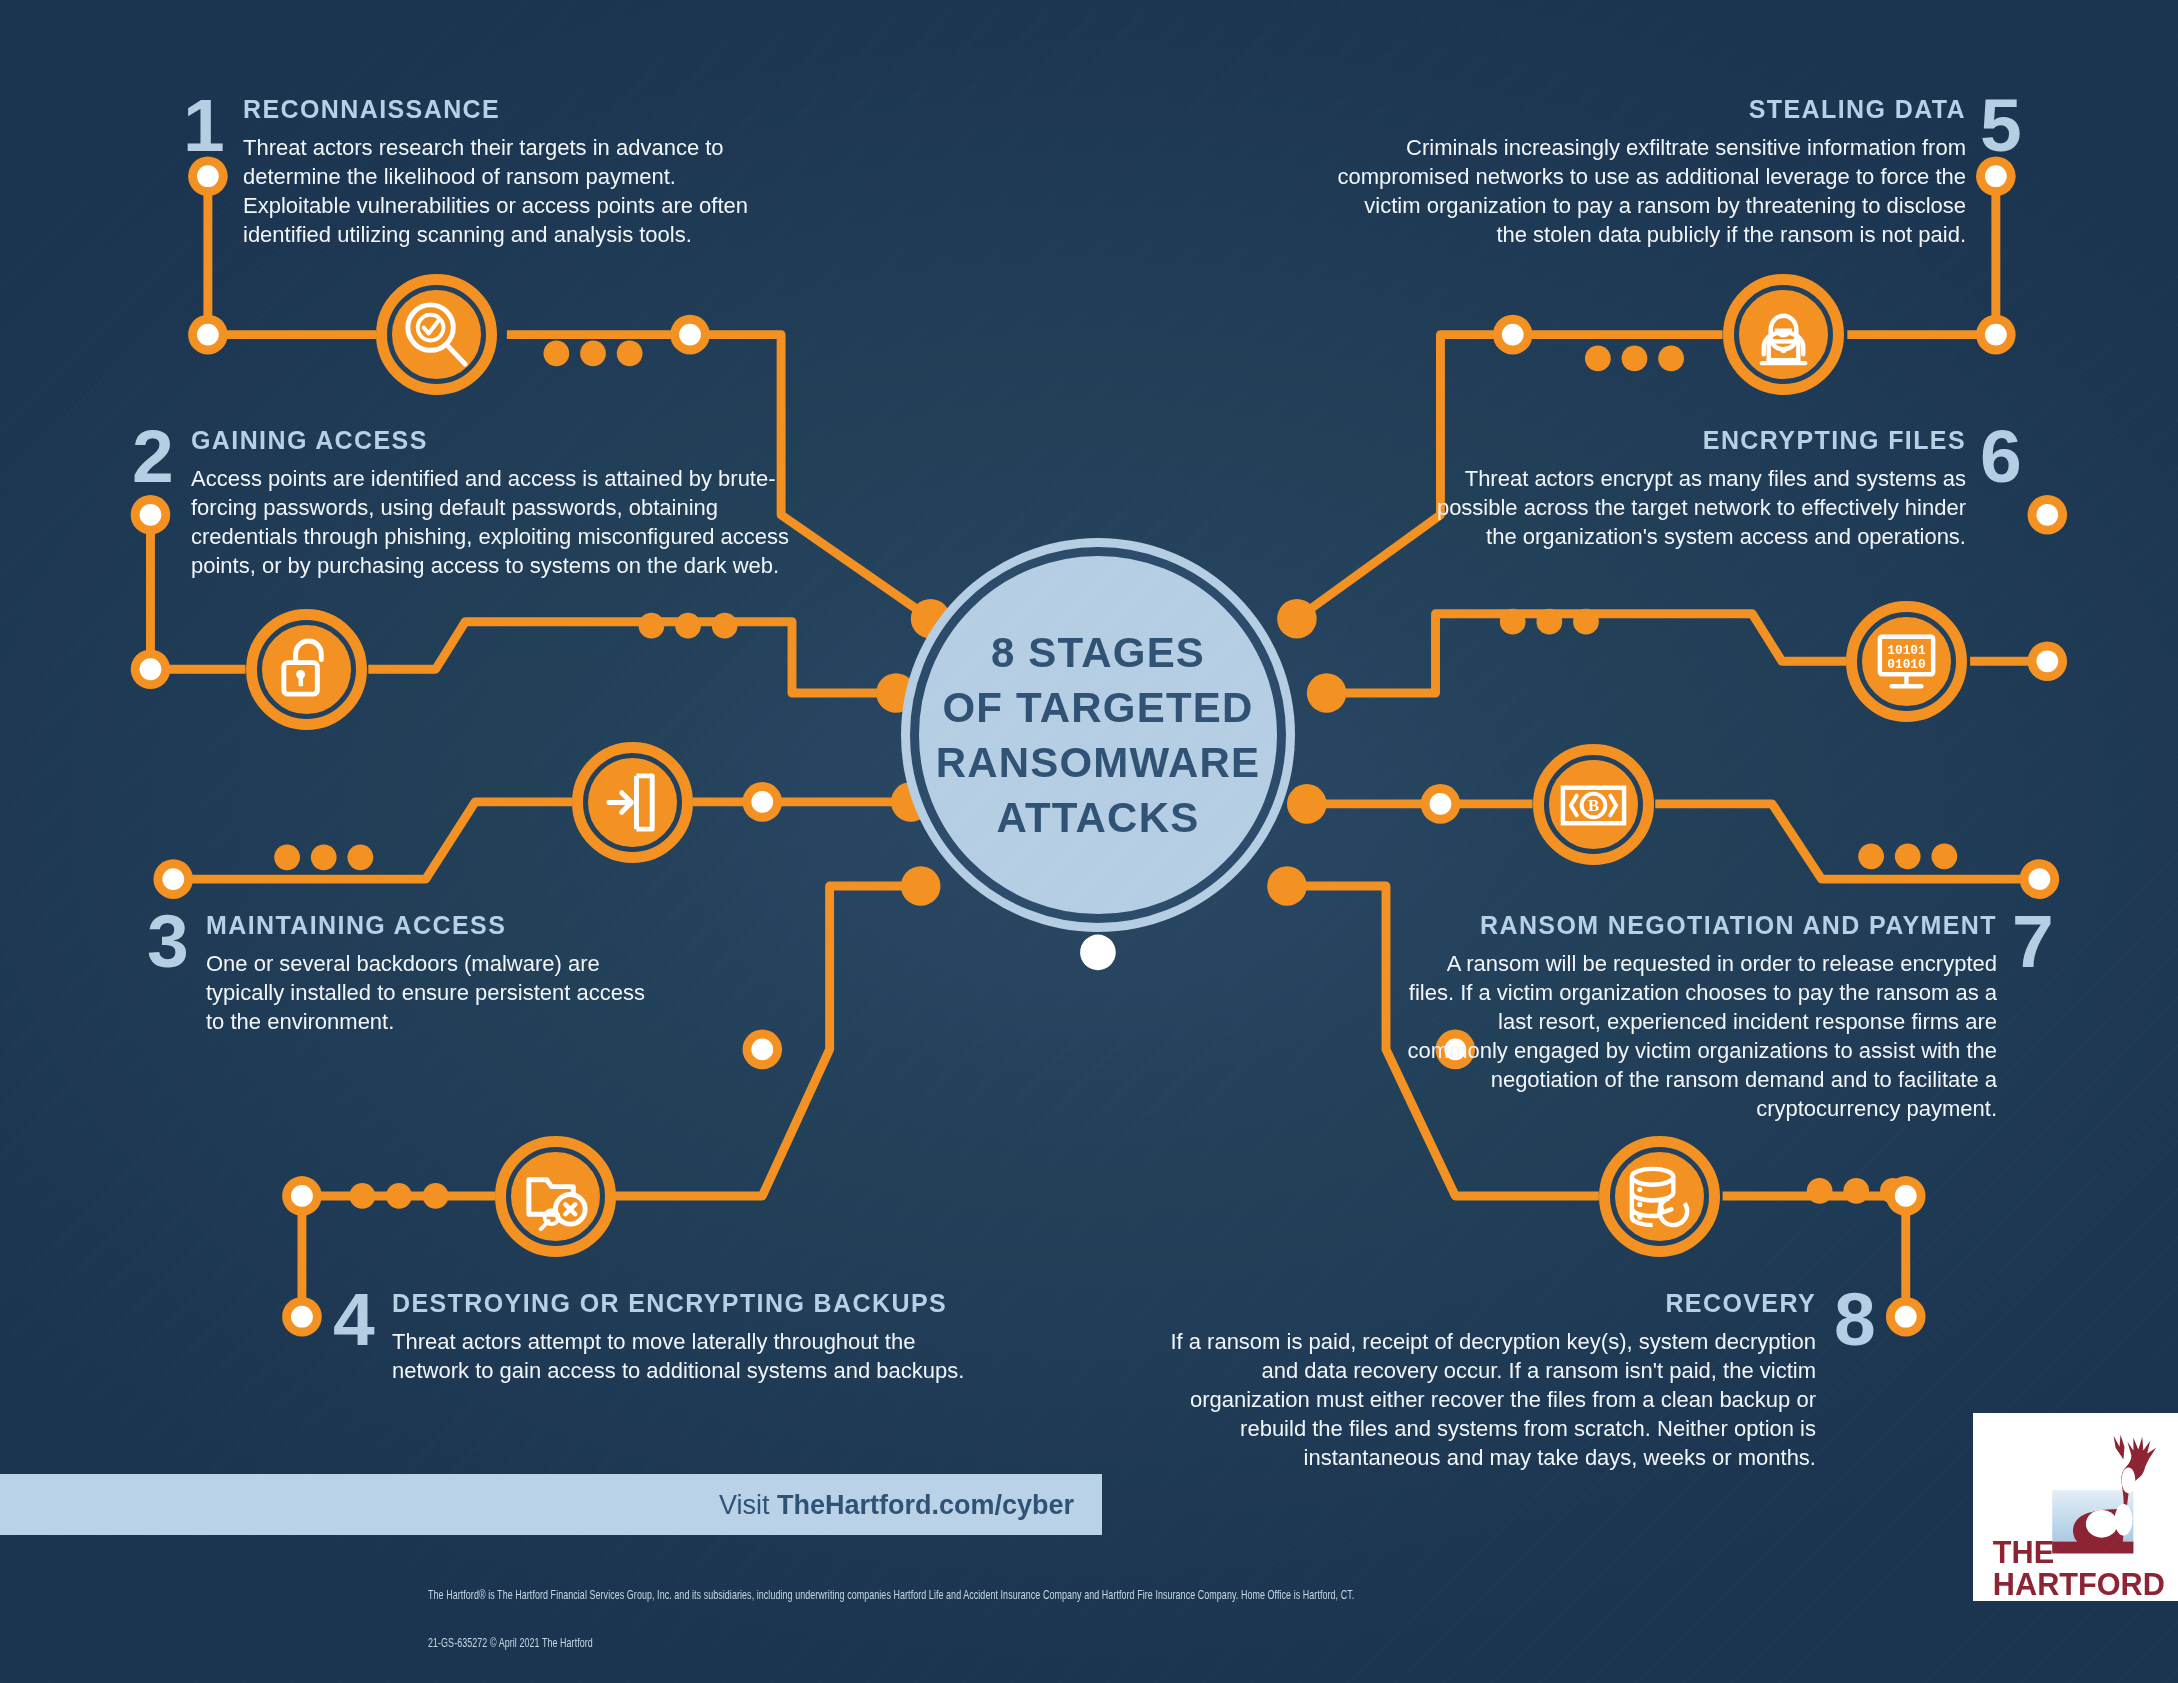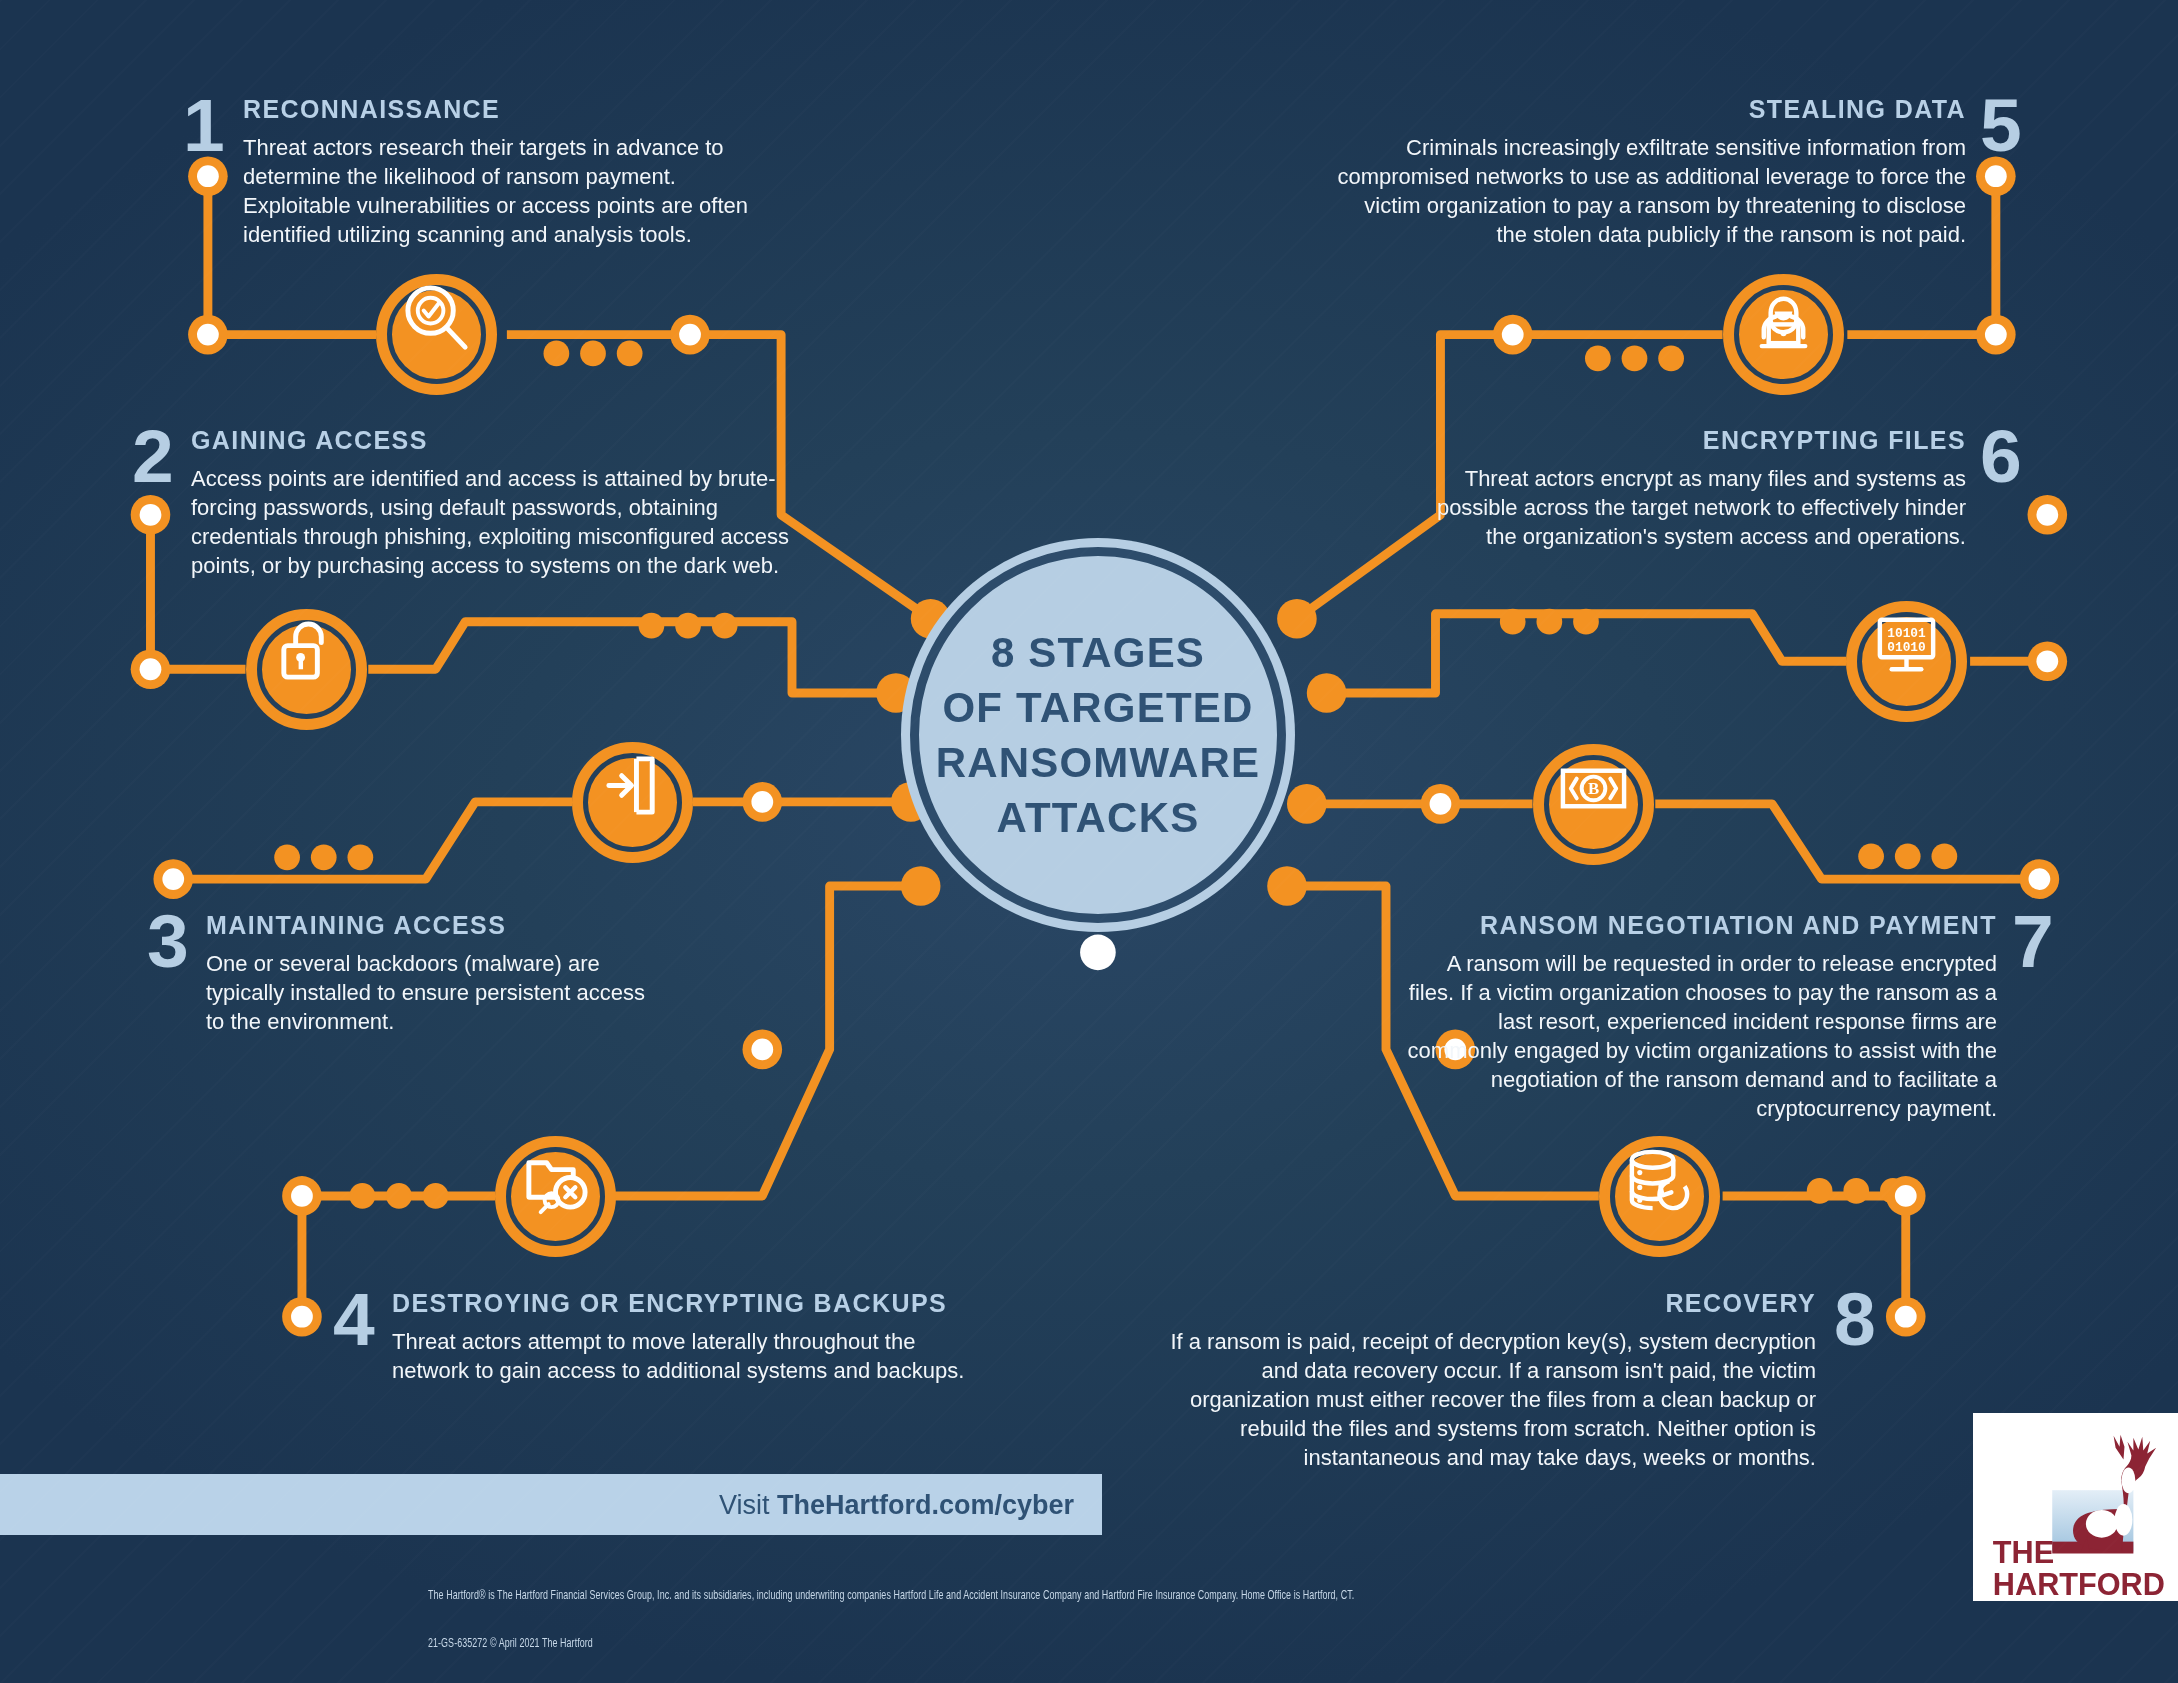--- a/index.html
+++ b/index.html
@@ -48,21 +48,21 @@
   }
   #hub-text {
     text-align:center; color:#2f5275; font-weight:bold;
     font-size:42px; line-height:55px; letter-spacing:1.2px;
   }
 
   
   .icon-node {
     position:absolute; width:121px; height:121px; border-radius:50%;
     background:#f39222; border:7px solid #f39222;
-    display:flex; align-items:flex-start; justify-content:center;
+    display:flex; align-items:center; justify-content:center;
   }
   .icon-node .ring {
     position:absolute; inset:4px; border-radius:50%;
     border:5px solid #23405c;
   }
   .icon-node svg { position:relative; z-index:2; }
 
   
   #visit-bar {
     position:absolute; left:0px; top:1474px; width:1102px; height:61px;

